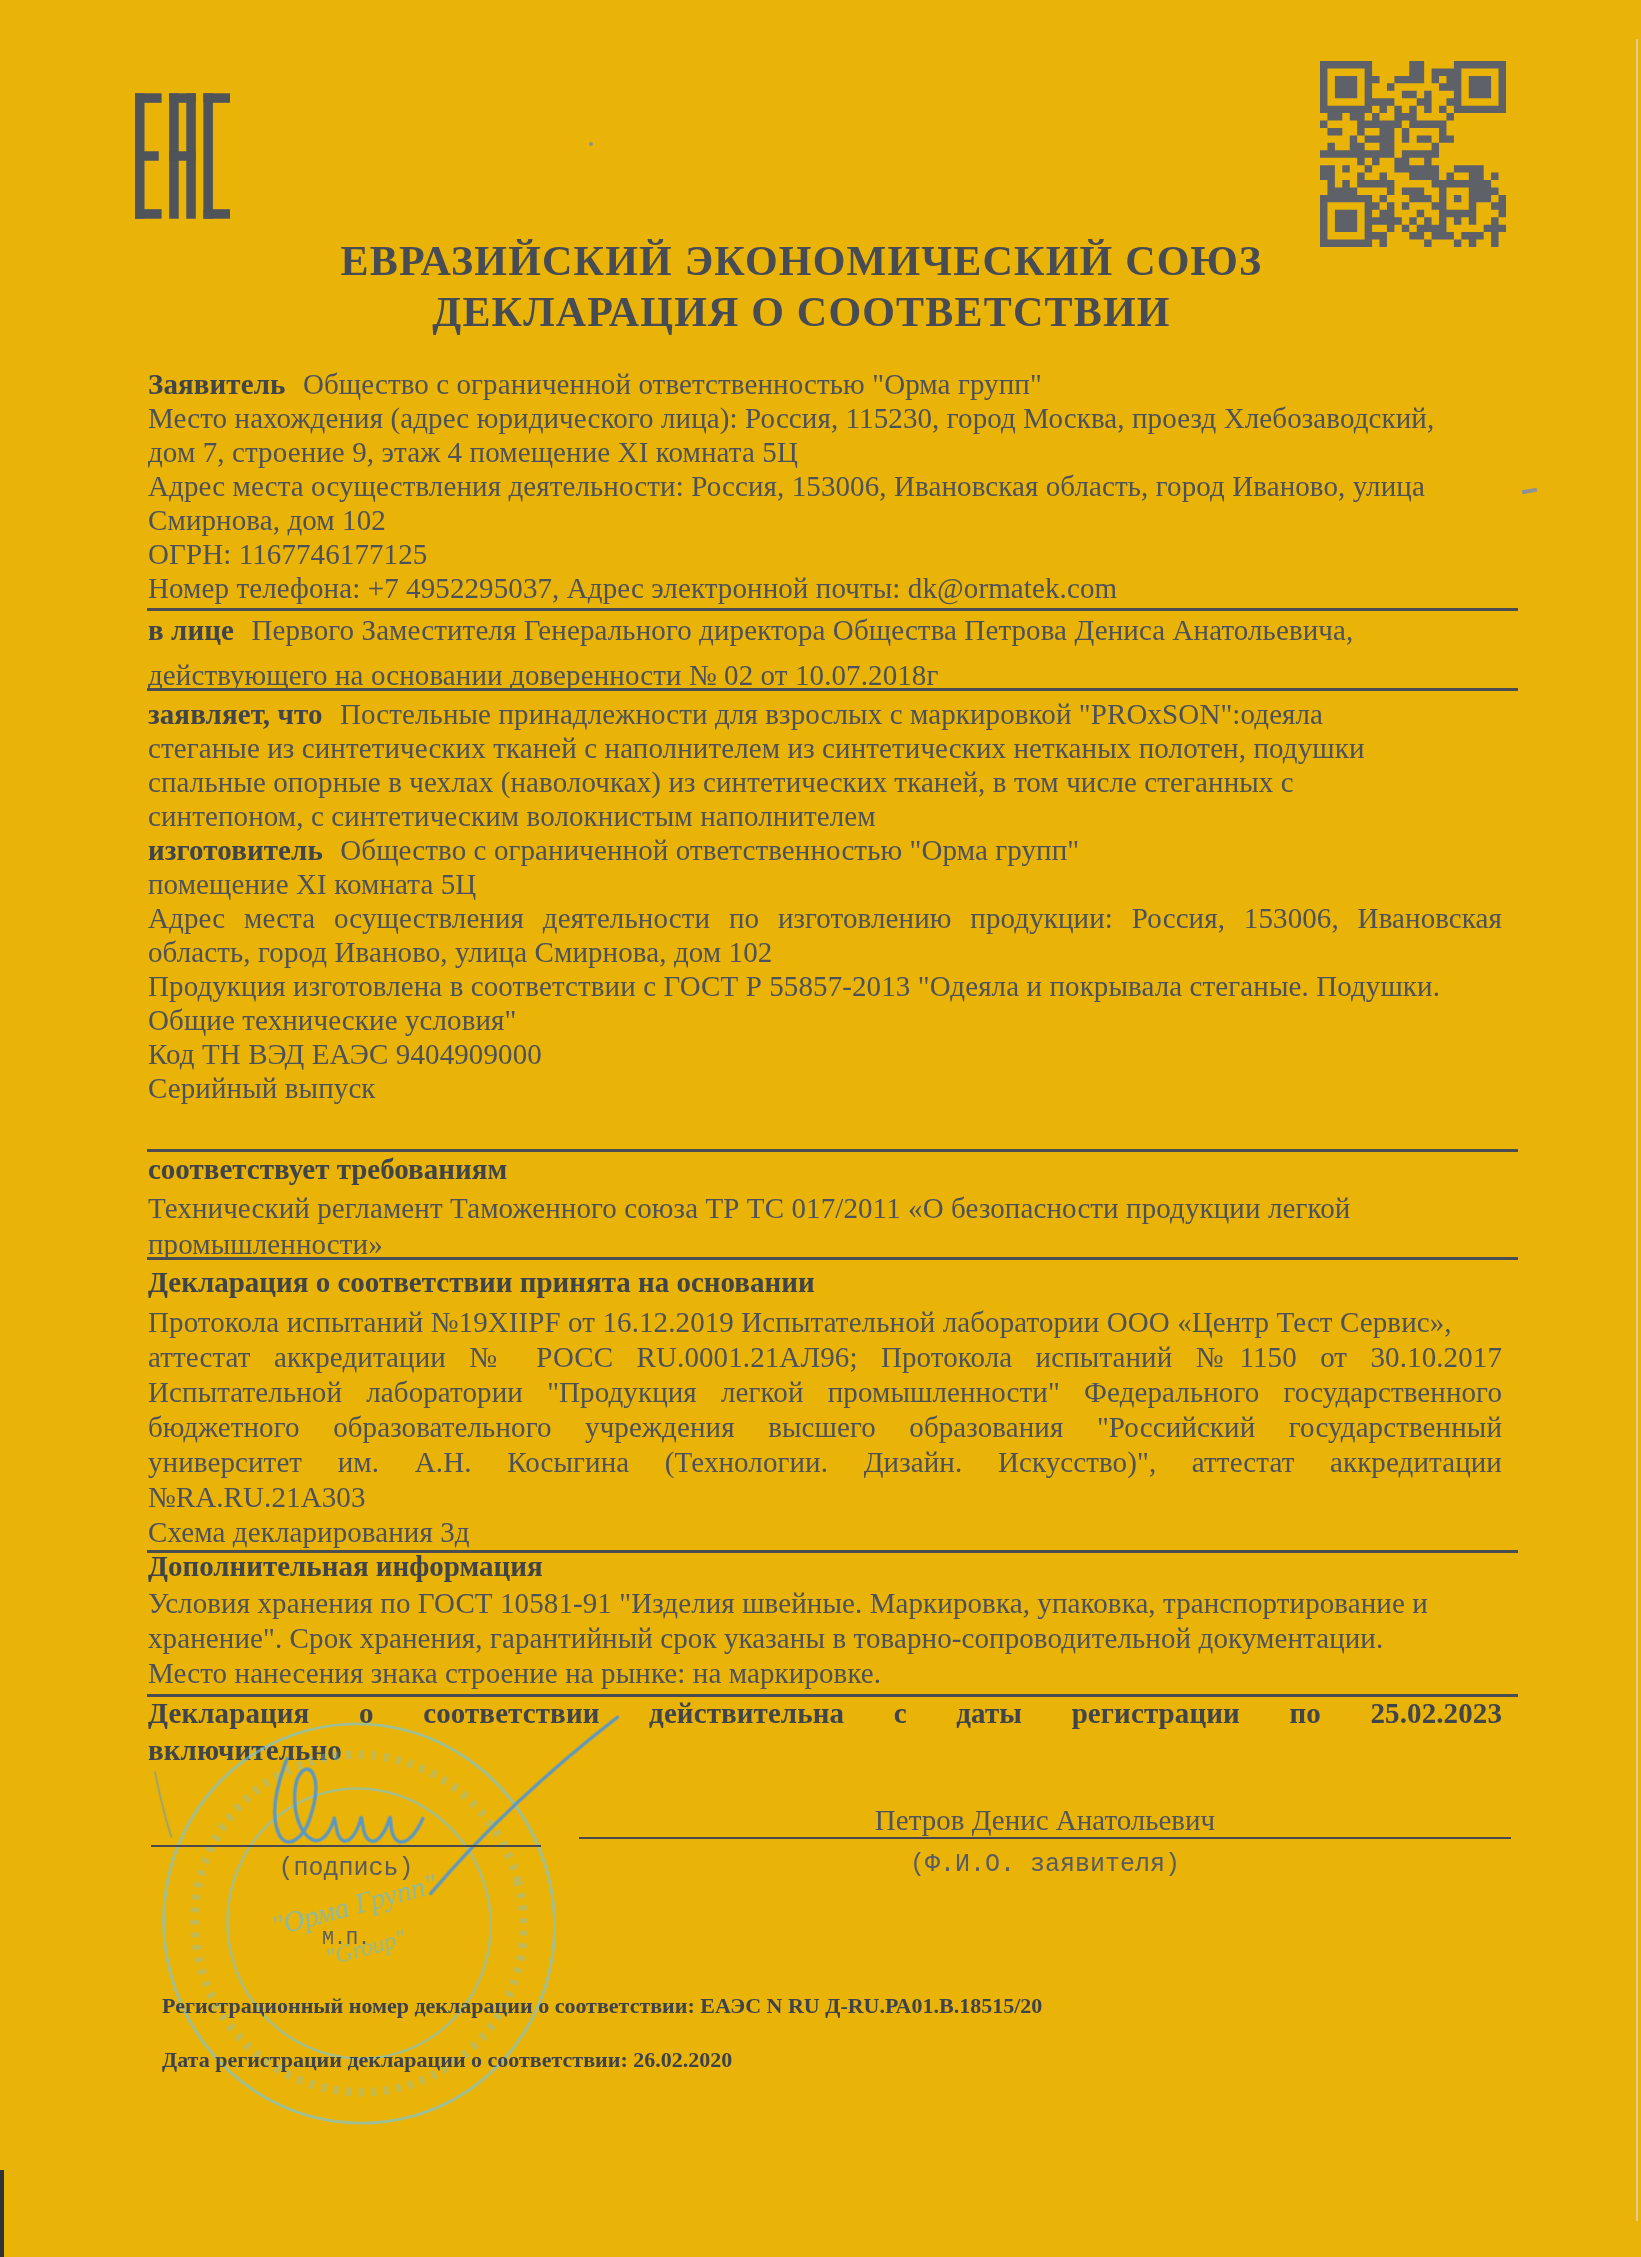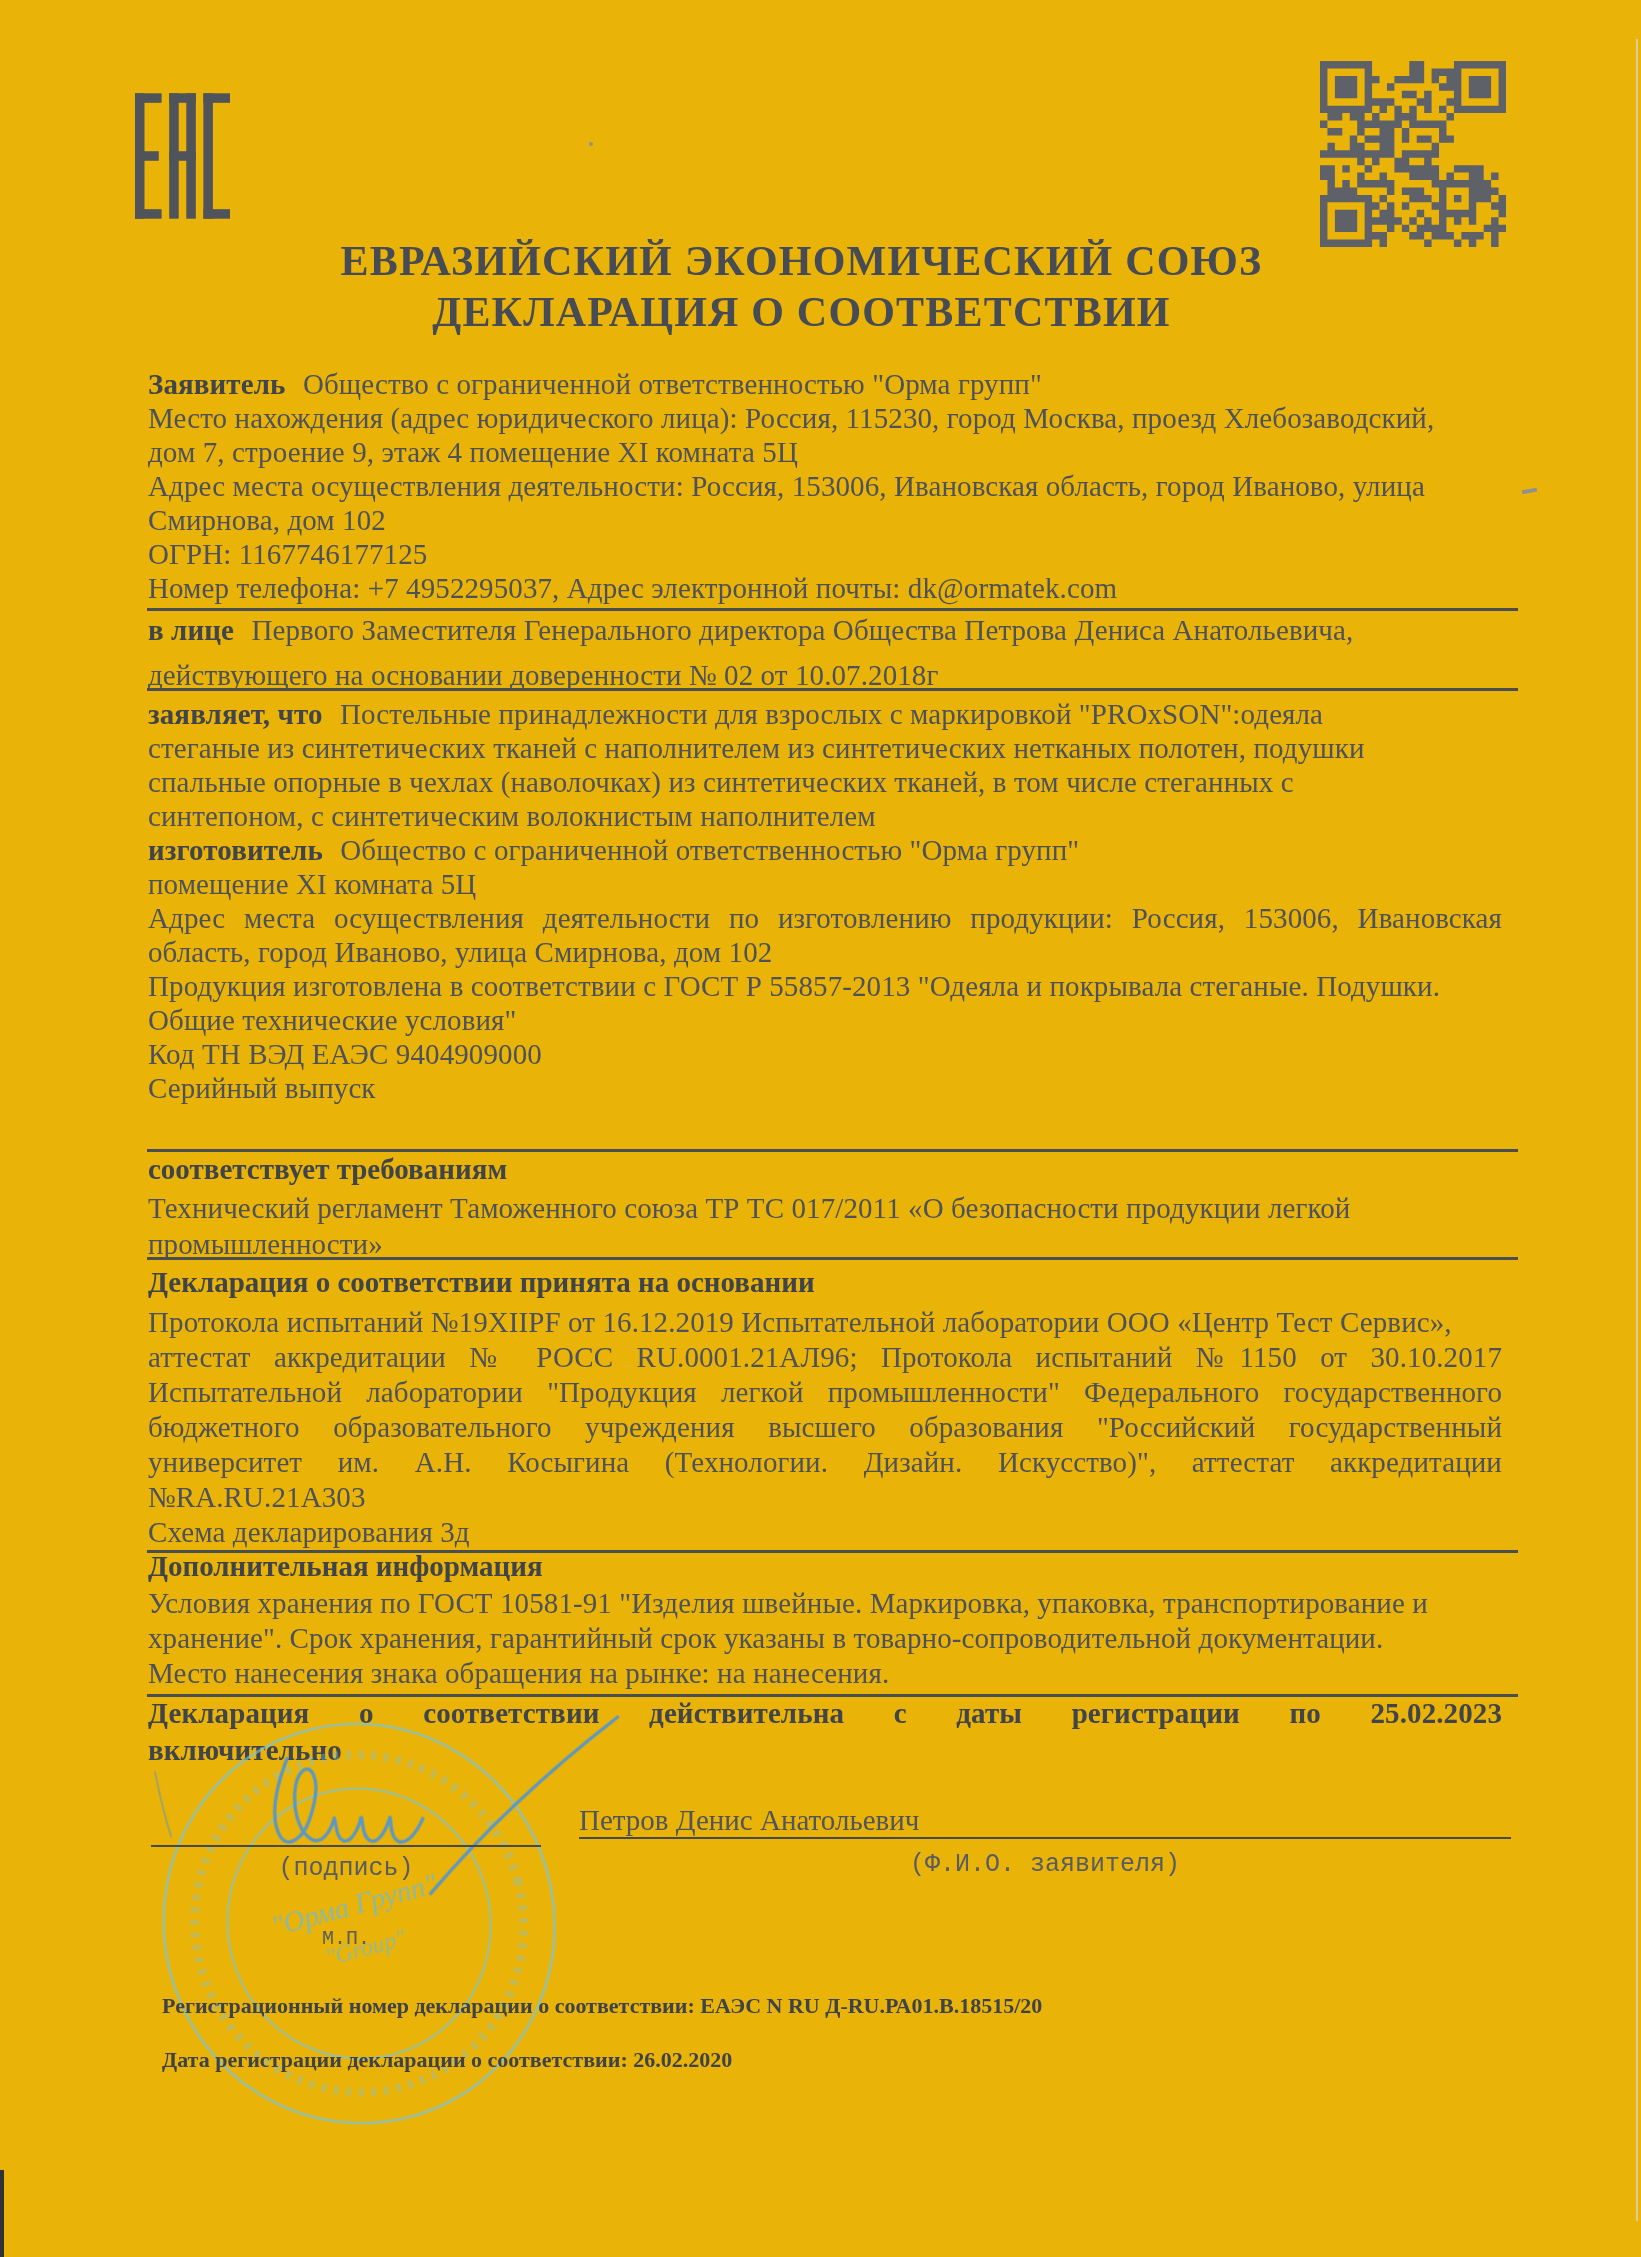--- a/index.html
+++ b/index.html
@@ -30,21 +30,21 @@
   #sec-basis .line{line-height:35px;}
   #sec-additional .head{line-height:39px;}
   #sec-additional .line{line-height:35px;}
   #sec-validity .line{line-height:37px;font-weight:bold;color:#40444b;}
   .sig-line{position:absolute;height:1.9px;background:#47494d;}
   .under-label{
     position:absolute;text-align:center;
     font-family:Liberation Mono, monospace;
     font-size:25px;color:#585c62;
   }
-  .fio{position:absolute;text-align:left;font-size:29px;color:#50545b;}
+  .fio{position:absolute;text-align:center;font-size:29px;color:#50545b;}
   .reg-line{position:absolute;left:162px;font-weight:bold;font-size:22px;color:#3e424a;white-space:nowrap;}
   .artifact{position:absolute;background:#8d9196;}
 </style>
 </head>
 <body>
 
 <div class="page">
 
   <svg style="position:absolute;left:135px;top:93px" width="95" height="126" viewBox="0 0 100 132">
     <g fill="#4f535a">
@@ -120,21 +120,21 @@
     <div class="line j">университет им. А.Н. Косыгина (Технологии. Дизайн. Искусство)", аттестат аккредитации</div>
     <div class="line">№RA.RU.21А303</div>
     <div class="line">Схема декларирования 3д</div>
   </div>
   <div class="rule" style="top:1550px"></div>
 
   <div class="sec" id="sec-additional" style="top:1547px">
     <div class="head">Дополнительная информация</div>
     <div class="line">Условия хранения по ГОСТ 10581-91 "Изделия швейные. Маркировка, упаковка, транспортирование и</div>
     <div class="line">хранение". Срок хранения, гарантийный срок указаны в товарно-сопроводительной документации.</div>
-    <div class="line">Место нанесения знака обращения на рынке: на нанесения.</div>
+    <div class="line">Место нанесения знака строение на рынке: на маркировке.</div>
   </div>
   <div class="rule" style="top:1694px"></div>
 
   <div class="sec" id="sec-validity" style="top:1695px">
     <div class="line j">Декларация о соответствии действительна с даты регистрации по 25.02.2023</div>
     <div class="line">включительно</div>
   </div>
 
   <svg style="position:absolute;left:135px;top:1711px" width="454" height="425" viewBox="140 1772 470 440">
     <g transform="rotate(-15 372 1992)" opacity="0.9">

